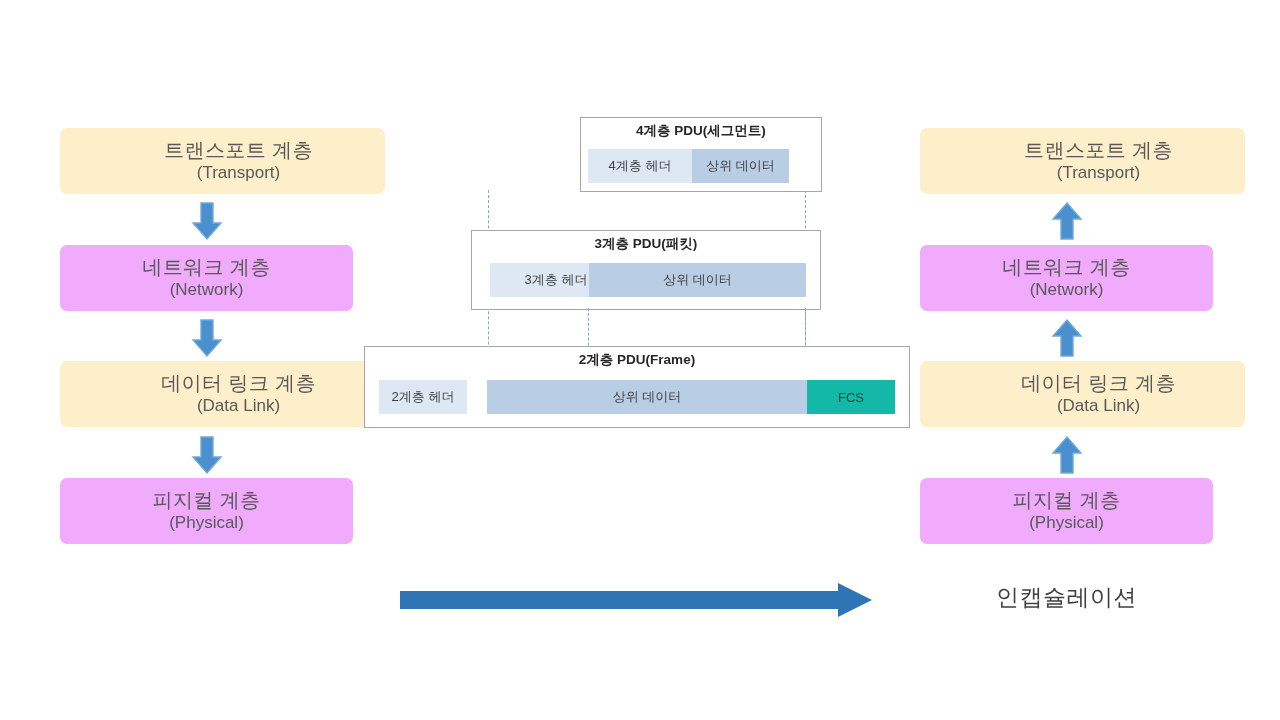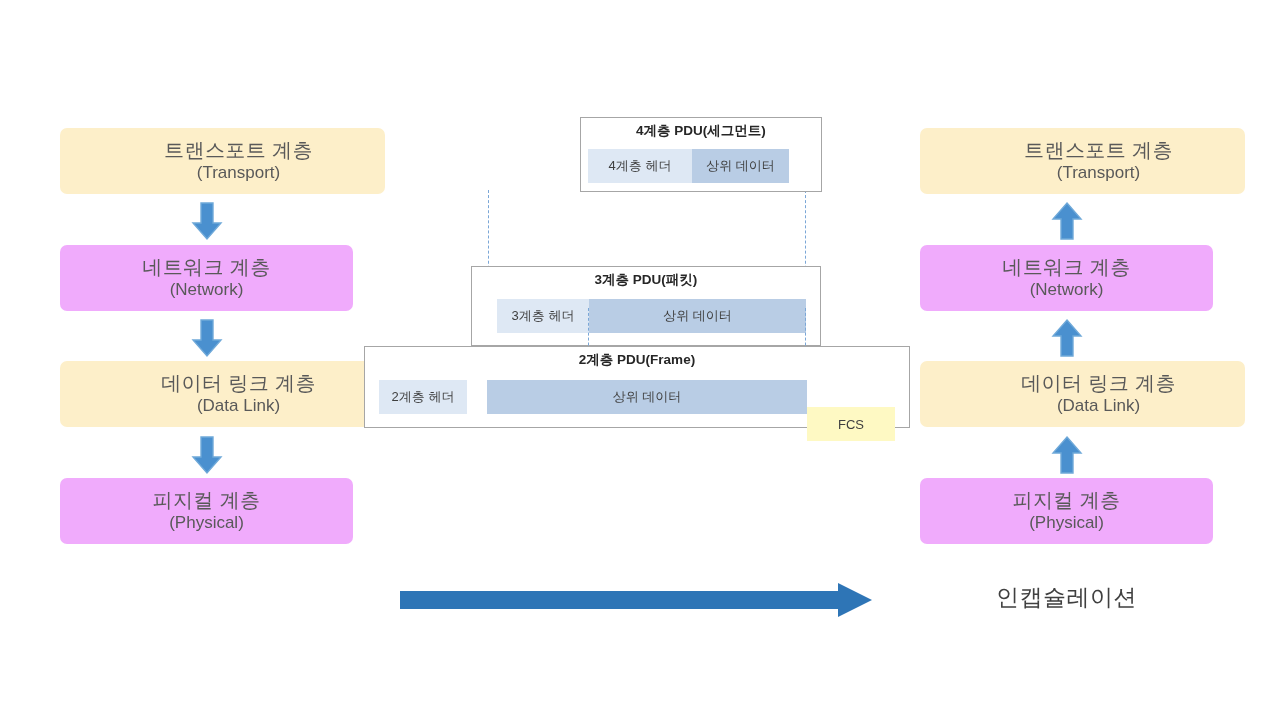--- a/index.html
+++ b/index.html
@@ -37,21 +37,21 @@
     display:flex;align-items:center;justify-content:center;
     font-size:13.5px;color:#262626;font-weight:700;
   }
   .pdu-title.normal{font-weight:700;}
   .cell{
     position:absolute;display:flex;align-items:center;justify-content:center;
     font-size:13px;color:#3f3f3f;height:34px;
   }
   .cell.hdr{background:#DEE8F4;}
   .cell.data{background:#B9CDE5;}
-  .cell.fcs{background:#fef9c3;margin-top:27px;}
+  .cell.fcs{background:#14b8a6;}
 
   
   .dotline{
     position:absolute;width:0;
     border-left:1px dashed #7BA7D7;
   }
 
   
   .bottom-label{
     position:absolute;font-size:23px;color:#404040;
@@ -143,23 +143,23 @@
 
   <div class="dotline" style="left:488px;top:190px;height:195px;"></div>
   <div class="dotline" style="left:805px;top:190px;height:195px;"></div>
 
   <div class="pdu-box" style="left:580px;top:117px;width:240px;height:73px;">
     <div class="pdu-title">4계층 PDU(세그먼트)</div>
     <div class="cell hdr" style="left:7px;top:31px;width:104px;">4계층 헤더</div>
     <div class="cell data" style="left:111px;top:31px;width:97px;">상위 데이터</div>
   </div>
 
-  <div class="pdu-box" style="left:471px;top:230px;width:348px;height:78px;margin-top:36px;">
+  <div class="pdu-box" style="left:471px;top:230px;width:348px;height:78px;">
     <div class="pdu-title normal">3계층 PDU(패킷)</div>
-    <div class="cell hdr" style="left:25px;top:32px;width:92px;">3계층 헤더</div>
+    <div class="cell hdr" style="left:18px;top:32px;width:92px;padding-left:20px;">3계층 헤더</div>
     <div class="cell data" style="left:117px;top:32px;width:217px;">상위 데이터</div>
   </div>
 
   <div class="dotline" style="left:588px;top:308px;height:72px;"></div>
   <div class="dotline" style="left:805px;top:308px;height:72px;"></div>
 
   <div class="pdu-box" style="left:364px;top:346px;width:544px;height:80px;">
     <div class="pdu-title normal">2계층 PDU(Frame)</div>
     <div class="cell hdr" style="left:14px;top:33px;width:88px;">2계층 헤더</div>
     <div class="cell data" style="left:122px;top:33px;width:320px;">상위 데이터</div>

